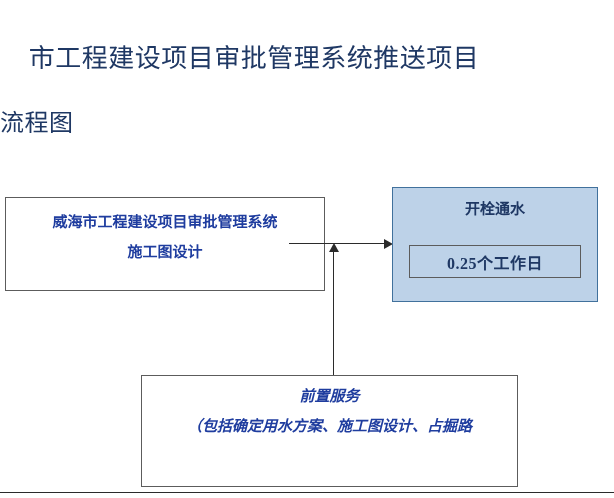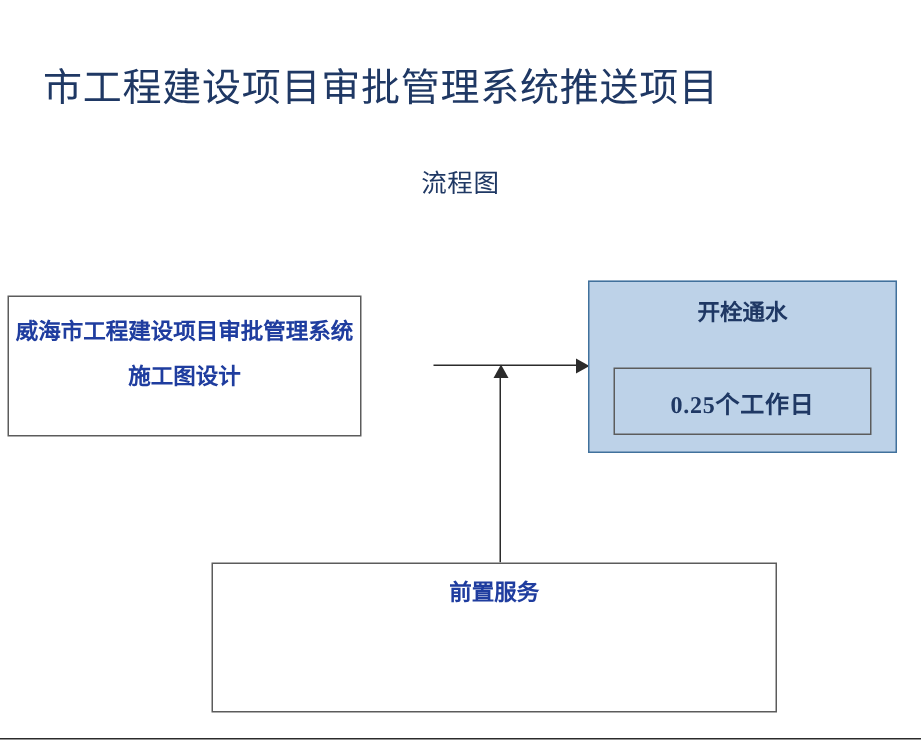--- a/index.html
+++ b/index.html
@@ -31,24 +31,24 @@
     font-size: 26px;
     line-height: 46px;
     letter-spacing: 0.5px;
     white-space: nowrap;
   }
   .title-line-2 {
     position: absolute;
     left: 0;
     top: 100px;
     width: 614px;
-    text-align: center;
-    color: #1f3864;
-    font-family: "Liberation Serif", "DejaVu Serif", serif;
-    font-size: 17px;
+    text-align: left;
+    color: #1f3864;
+    font-family: "Liberation Serif", "DejaVu Serif", serif;
+    font-size: 24px;
     line-height: 46px;
     letter-spacing: 0.5px;
     white-space: nowrap;
   }
 
   
   .node {
     position: absolute;
     box-sizing: border-box;
     border: 1px solid #5c5c5c;
@@ -61,21 +61,21 @@
     font-size: 15px;
     line-height: 30px;
     text-align: center;
     white-space: nowrap;
   }
 
   
   #box-source {
     left: 5px;
     top: 197px;
-    width: 236px;
+    width: 320px;
     height: 94px;
   }
   #box-source .inner {
     position: absolute;
     left: 0;
     top: 9px;
     width: 100%;
   }
 
   
@@ -98,21 +98,21 @@
     font-weight: bold;
     font-size: 15px;
     line-height: 24px;
     white-space: nowrap;
   }
   #box-duration {
     position: absolute;
     left: 16px;
     top: 57px;
     width: 172px;
-    height: 45px;
+    height: 33px;
     box-sizing: border-box;
     border: 1px solid #5c5c5c;
     background: transparent;
   }
   #box-duration .dur-text {
     position: absolute;
     left: 0;
     top: 0;
     width: 100%;
     height: 100%;
@@ -125,21 +125,22 @@
     font-size: 16px;
     letter-spacing: 0.5px;
     white-space: nowrap;
   }
 
   
   #box-preservice {
     left: 141px;
     top: 375px;
     width: 377px;
-    height: 100px;
+    height: 112px;
+    font-style: italic;
   }
   #box-preservice .inner {
     position: absolute;
     left: 0;
     top: 5px;
     width: 100%;
   }
   #box-preservice .node-text {
     font-size: 15px;
     line-height: 30px;
@@ -227,18 +228,19 @@
   <div class="node" id="box-stage">
     <div class="stage-title">开栓通水</div>
     <div id="box-duration">
       <div class="dur-text">0.25个工作日</div>
     </div>
   </div>
 
   <div class="node" id="box-preservice">
     <div class="inner">
       <div class="node-text">前置服务</div>
+      <div class="node-text">（包括确定用水方案、施工图设计、占掘路</div>
     </div>
   </div>
 
   <div id="footer-rule"></div>
 
 </div>
 
 </body></html>

